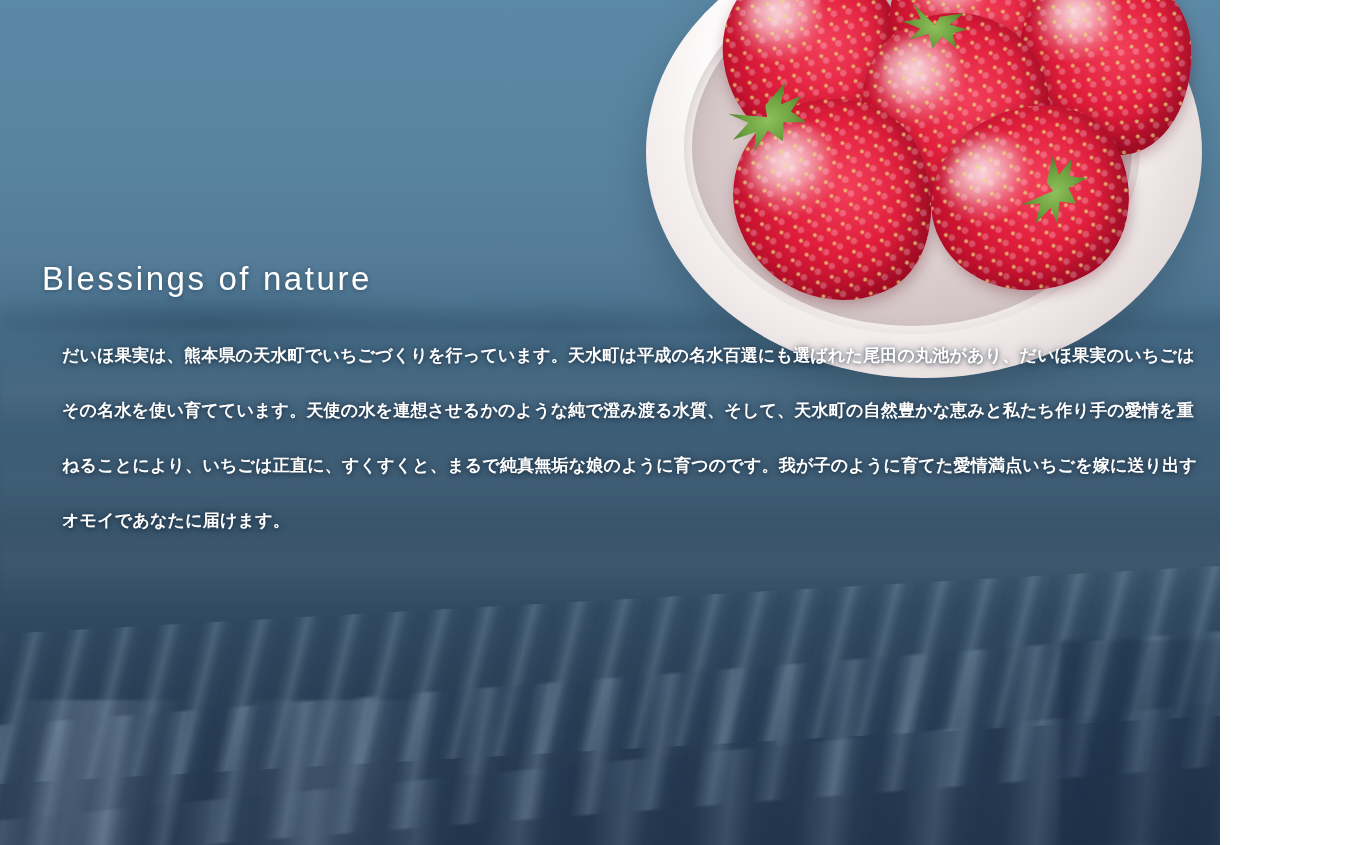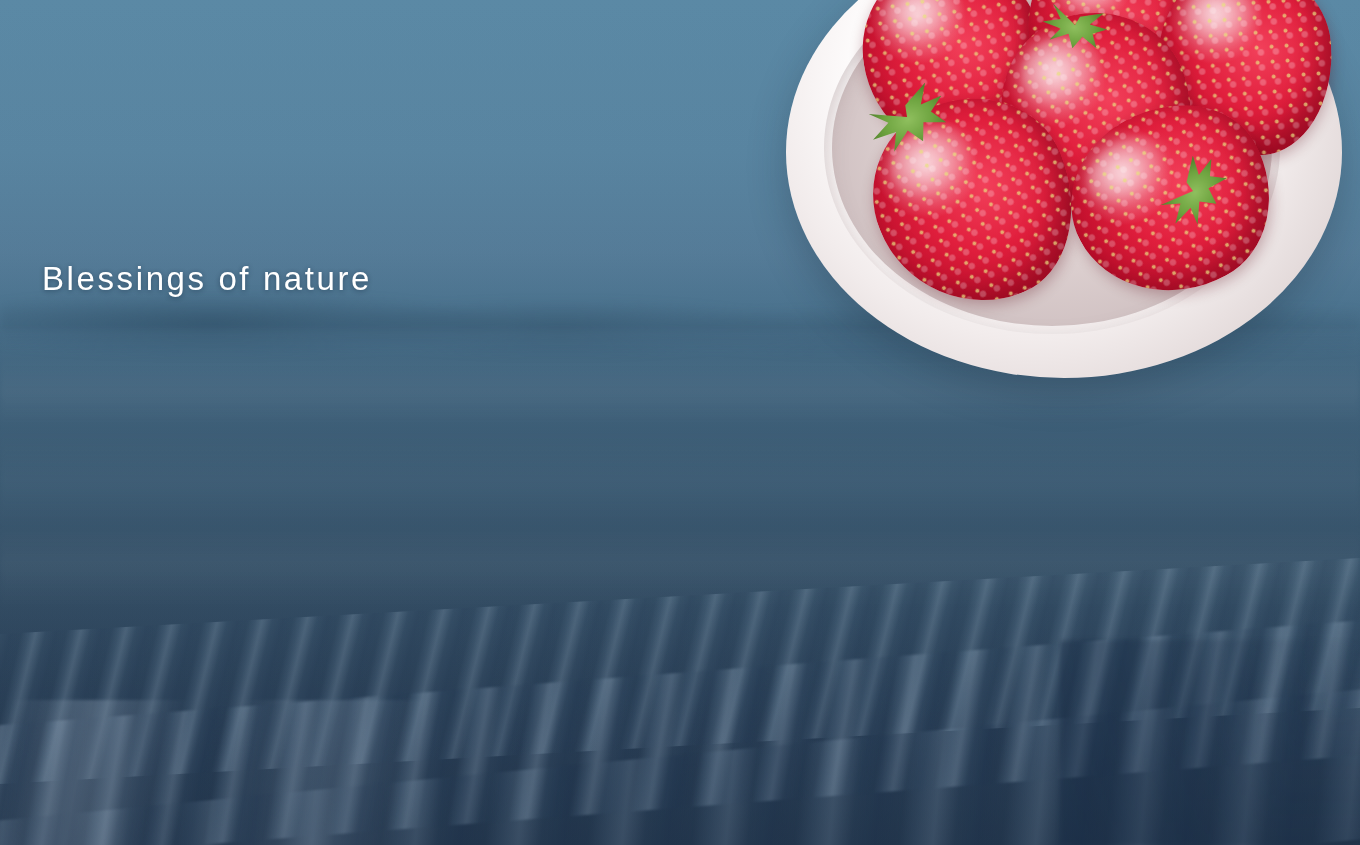--- a/index.html
+++ b/index.html
@@ -4,21 +4,21 @@
 <style>
   * { margin:0; padding:0; box-sizing:border-box; }
   html, body {
     width:1360px; height:845px;
     overflow:hidden;
     font-family:"Liberation Sans", "DejaVu Sans", sans-serif;
   }
 
   #hero {
     position:relative;
-    width:1360px; height:845px;
+    width:1220px; height:845px;
     overflow:hidden;
     background:#a16207;
   }
 
   
   .bg-layer { position:absolute; left:0; top:0; width:1360px; height:845px; }
 
   .bg-sky {
     background:linear-gradient(to bottom,
        #5c8aa6 0%,
@@ -264,15 +264,16 @@
     <div class="berry" style="left:300px; top:182px; width:200px; height:184px; transform:rotate(-28deg);"></div>
 
     <div class="calyx" style="left:100px; top:166px; transform:rotate(-24deg) scale(1.15);"></div>
     <div class="calyx" style="left:268px; top:74px;  transform:rotate(16deg)  scale(.92);"></div>
     <div class="calyx" style="left:386px; top:240px; transform:rotate(-52deg) scale(1.05);"></div>
 
   </div>
 
   <div id="text-block">
     <div class="eyebrow">Blessings of nature</div>
+    <p class="body-copy">だいほ果実は、熊本県の天水町でいちごづくりを行っています。天水町は平成の名水百選にも選ばれた尾田の丸池があり、だいほ果実のいちごはその名水を使い育てています。天使の水を連想させるかのような純で澄み渡る水質、そして、天水町の自然豊かな恵みと私たち作り手の愛情を重ねることにより、いちごは正直に、すくすくと、まるで純真無垢な娘のように育つのです。我が子のように育てた愛情満点いちごを嫁に送り出すオモイであなたに届けます。</p>
   </div>
 
 </div>
 
 </body></html>

